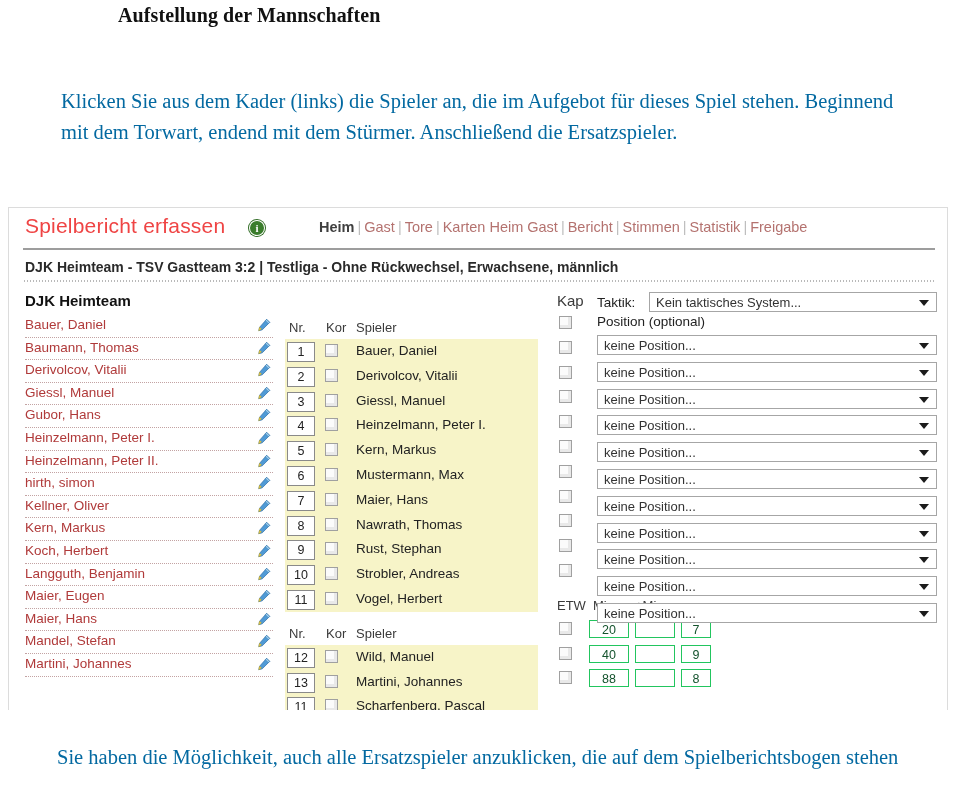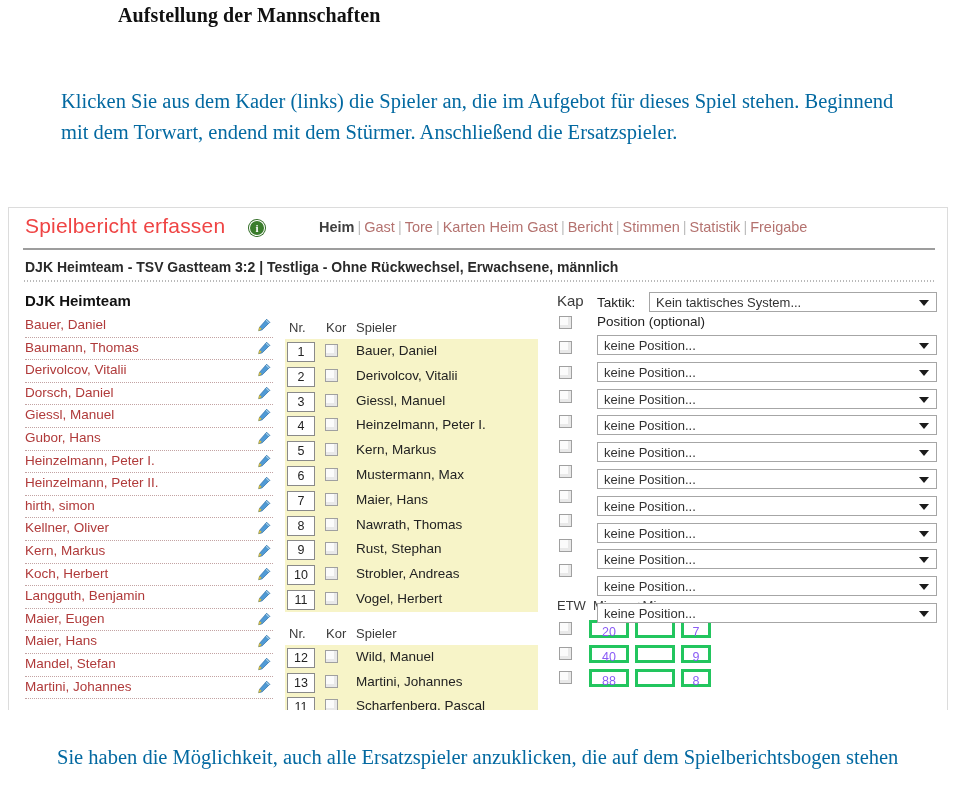--- a/index.html
+++ b/index.html
@@ -105,22 +105,22 @@
 
   
   .kapcol{position:absolute;left:548px;top:84px;width:36px;}
   .kap-h{font-size:15px;color:#3a3a3a;height:19px;}
   .kap-row{height:24.8px;position:relative;}
   .kap-row .chk{left:2px;}
   .sc-head{position:relative;height:19px;font-size:13px;color:#3a3a3a;}
   .sc-head span{position:absolute;top:0;}
   .sc-row{position:relative;height:24.8px;}
   .minbox{
-    position:absolute;top:3px;height:18px;border:3px solid #22c55e;background:#ffffff;
-    font-size:12.5px;color:#8b5cf6;text-align:center;line-height:18px;box-sizing:border-box;
+    position:absolute;top:3px;height:18px;border:1px solid #22c55e;background:#ffffff;
+    font-size:12.5px;color:#14532d;text-align:center;line-height:18px;box-sizing:border-box;
   }
 
   
   .taktik-wrap{position:absolute;left:588px;top:84px;width:340px;height:22px;}
   .taktik-label{position:absolute;left:0;top:3px;font-size:13.5px;color:#222;}
   .sel{
     position:relative;border:1px solid #a6a6a6;background:#ffffff;
     height:20px;box-sizing:border-box;
   }
   .sel .sel-text{
@@ -180,28 +180,20 @@
             </div>
             <div class="squad-row">
               <span class="squad-name">Derivolcov, Vitalii</span>
               <span class="pencil"><svg viewBox="0 0 16 16" width="14" height="14">
                   <path d="M11 1.5 L14.5 5 L6 13.5 L2 14.5 L3 10.5 Z" fill="#4f9ad6" stroke="#2c6da3" stroke-width="0.8"></path>
                   <path d="M2 14.5 L3 10.5 L5 12.5 Z" fill="#f2d24b" stroke="#c9a61f" stroke-width="0.6"></path>
                   <path d="M11 1.5 L14.5 5 L13 6.5 L9.5 3 Z" fill="#9fd0f0" stroke="#2c6da3" stroke-width="0.6"></path>
                 </svg></span>
             </div>
             <div class="squad-row">
-              <span class="squad-name">Dorsch, Daniel</span>
-              <span class="pencil"><svg viewBox="0 0 16 16" width="14" height="14">
-                  <path d="M11 1.5 L14.5 5 L6 13.5 L2 14.5 L3 10.5 Z" fill="#4f9ad6" stroke="#2c6da3" stroke-width="0.8"></path>
-                  <path d="M2 14.5 L3 10.5 L5 12.5 Z" fill="#f2d24b" stroke="#c9a61f" stroke-width="0.6"></path>
-                  <path d="M11 1.5 L14.5 5 L13 6.5 L9.5 3 Z" fill="#9fd0f0" stroke="#2c6da3" stroke-width="0.6"></path>
-                </svg></span>
-            </div>
-            <div class="squad-row">
               <span class="squad-name">Giessl, Manuel</span>
               <span class="pencil"><svg viewBox="0 0 16 16" width="14" height="14">
                   <path d="M11 1.5 L14.5 5 L6 13.5 L2 14.5 L3 10.5 Z" fill="#4f9ad6" stroke="#2c6da3" stroke-width="0.8"></path>
                   <path d="M2 14.5 L3 10.5 L5 12.5 Z" fill="#f2d24b" stroke="#c9a61f" stroke-width="0.6"></path>
                   <path d="M11 1.5 L14.5 5 L13 6.5 L9.5 3 Z" fill="#9fd0f0" stroke="#2c6da3" stroke-width="0.6"></path>
                 </svg></span>
             </div>
             <div class="squad-row">
               <span class="squad-name">Gubor, Hans</span>
               <span class="pencil"><svg viewBox="0 0 16 16" width="14" height="14">

